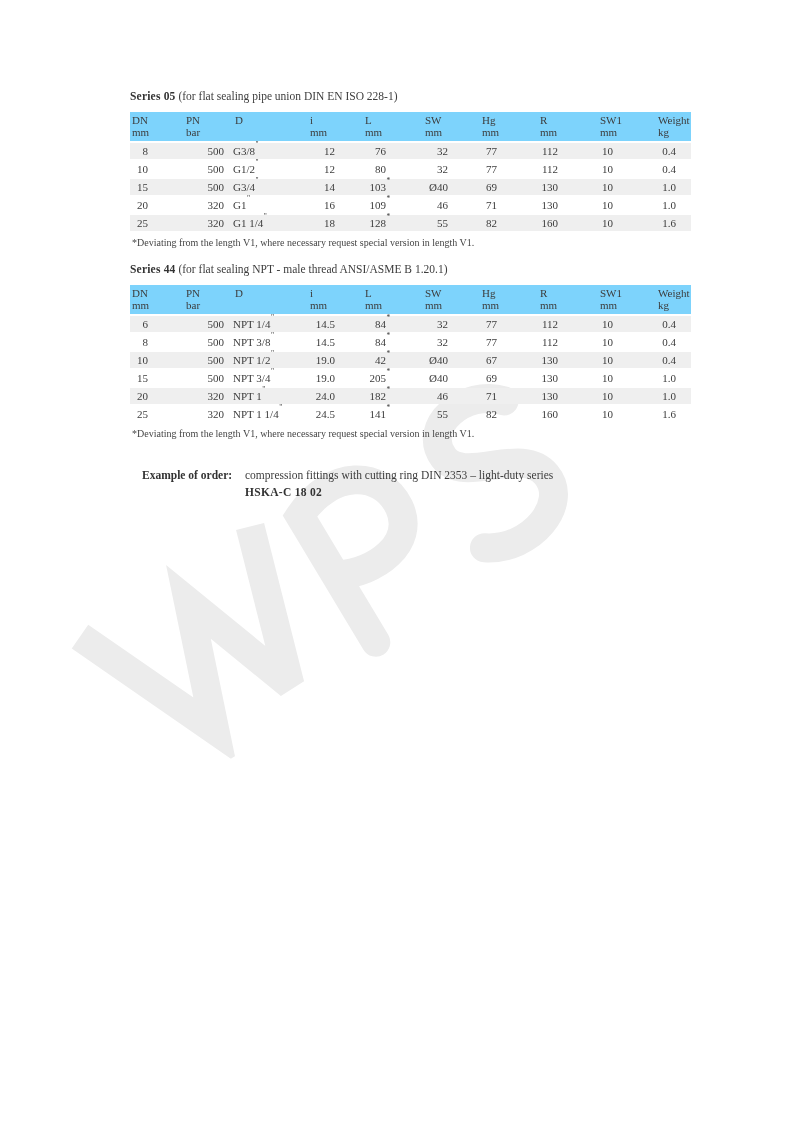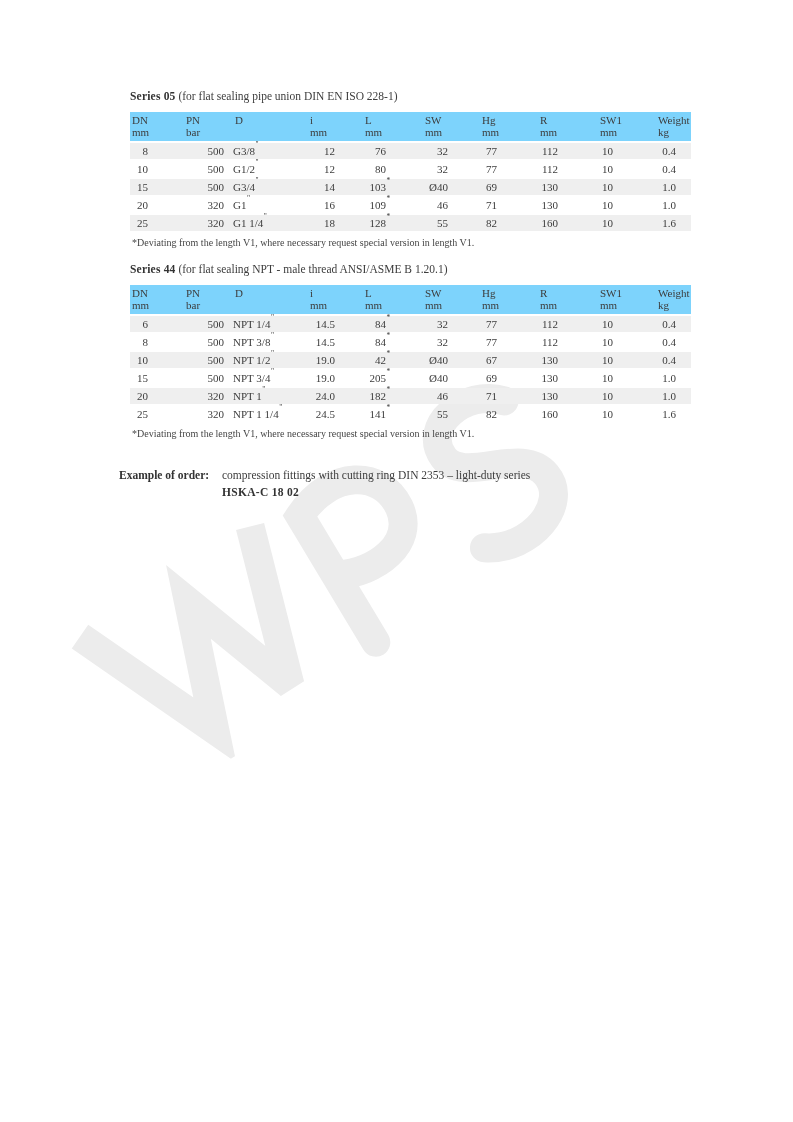--- a/index.html
+++ b/index.html
@@ -73,21 +73,21 @@
     font-size: 7.5px;
     line-height: 0;
     position: relative;
     top: -3.5px;
     margin-left: 0.5px;
   }
   .footnote { margin: 4px 0 0 2px; font-size: 10px; color: #454545; }
 
   .example {
     position: absolute;
-    left: 119px;
+    left: 142px;
     top: 467px;
     width: 600px;
     display: flex;
     font-size: 11.5px;
     line-height: 17px;
   }
   .ex-label { font-weight: bold; color: #333; width: 102px; flex: none; }
   .ex-text { padding-left: 1px; }
   .ex-code { font-weight: bold; color: #333; letter-spacing: 0.3px; }
 

